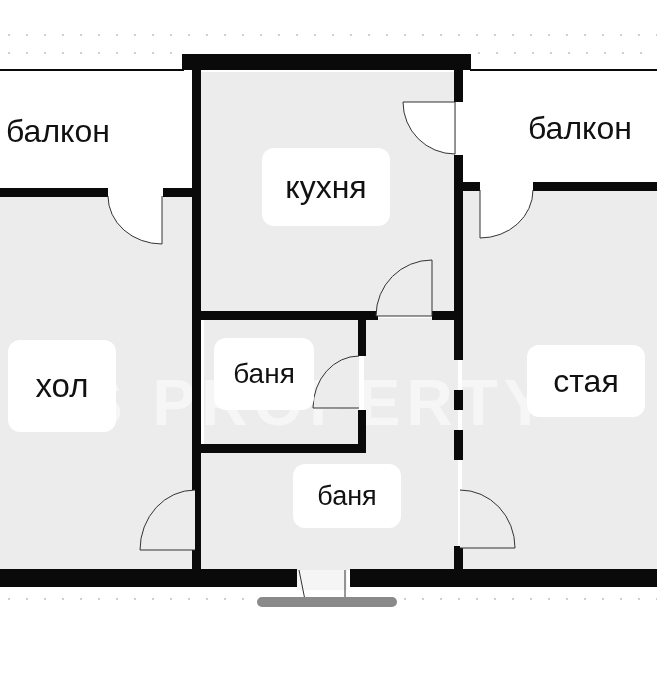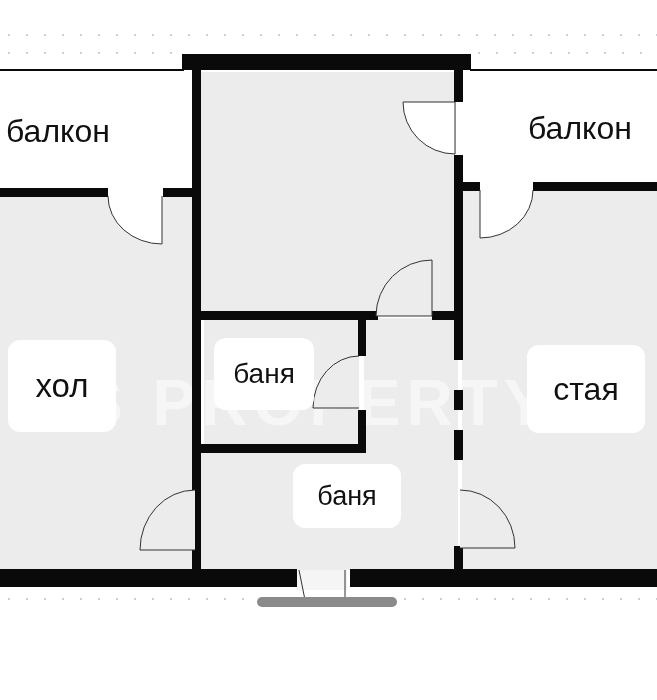--- a/index.html
+++ b/index.html
@@ -78,18 +78,19 @@
   </svg>
   <svg class="door" style="left:460px;top:490px" width="60" height="65">
     <path d="M0 0 A55 58 0 0 1 55 58 L0 58" fill="#ececec" stroke="#333" stroke-width="1"></path>
   </svg>
   <svg class="door" style="left:297px;top:570px" width="55" height="30">
     <path d="M2 0 L8 30 M48 0 L48 30" stroke="#333" stroke-width="1" fill="none"></path>
     <rect x="-40" y="27" width="140" height="10" rx="5" fill="#8a8a8a"></rect>
   </svg>
 
   <div class="plain" style="left:6px;top:113px">балкон</div>
+  <div class="label" style="left:262px;top:148px;width:128px;height:78px;font-size:32px">кухня</div>
   <div class="plain" style="left:528px;top:110px">балкон</div>
   <div class="label" style="left:8px;top:340px;width:108px;height:92px;font-size:33px">хол</div>
   <div class="label" style="left:214px;top:338px;width:100px;height:72px;font-size:28px">баня</div>
-  <div class="label" style="left:527px;top:345px;width:118px;height:88px;font-size:32px">стая</div>
+  <div class="label" style="left:527px;top:345px;width:118px;height:72px;font-size:32px">стая</div>
   <div class="label" style="left:293px;top:464px;width:108px;height:64px;font-size:27px">баня</div>
 </div>
 
 </body></html>

